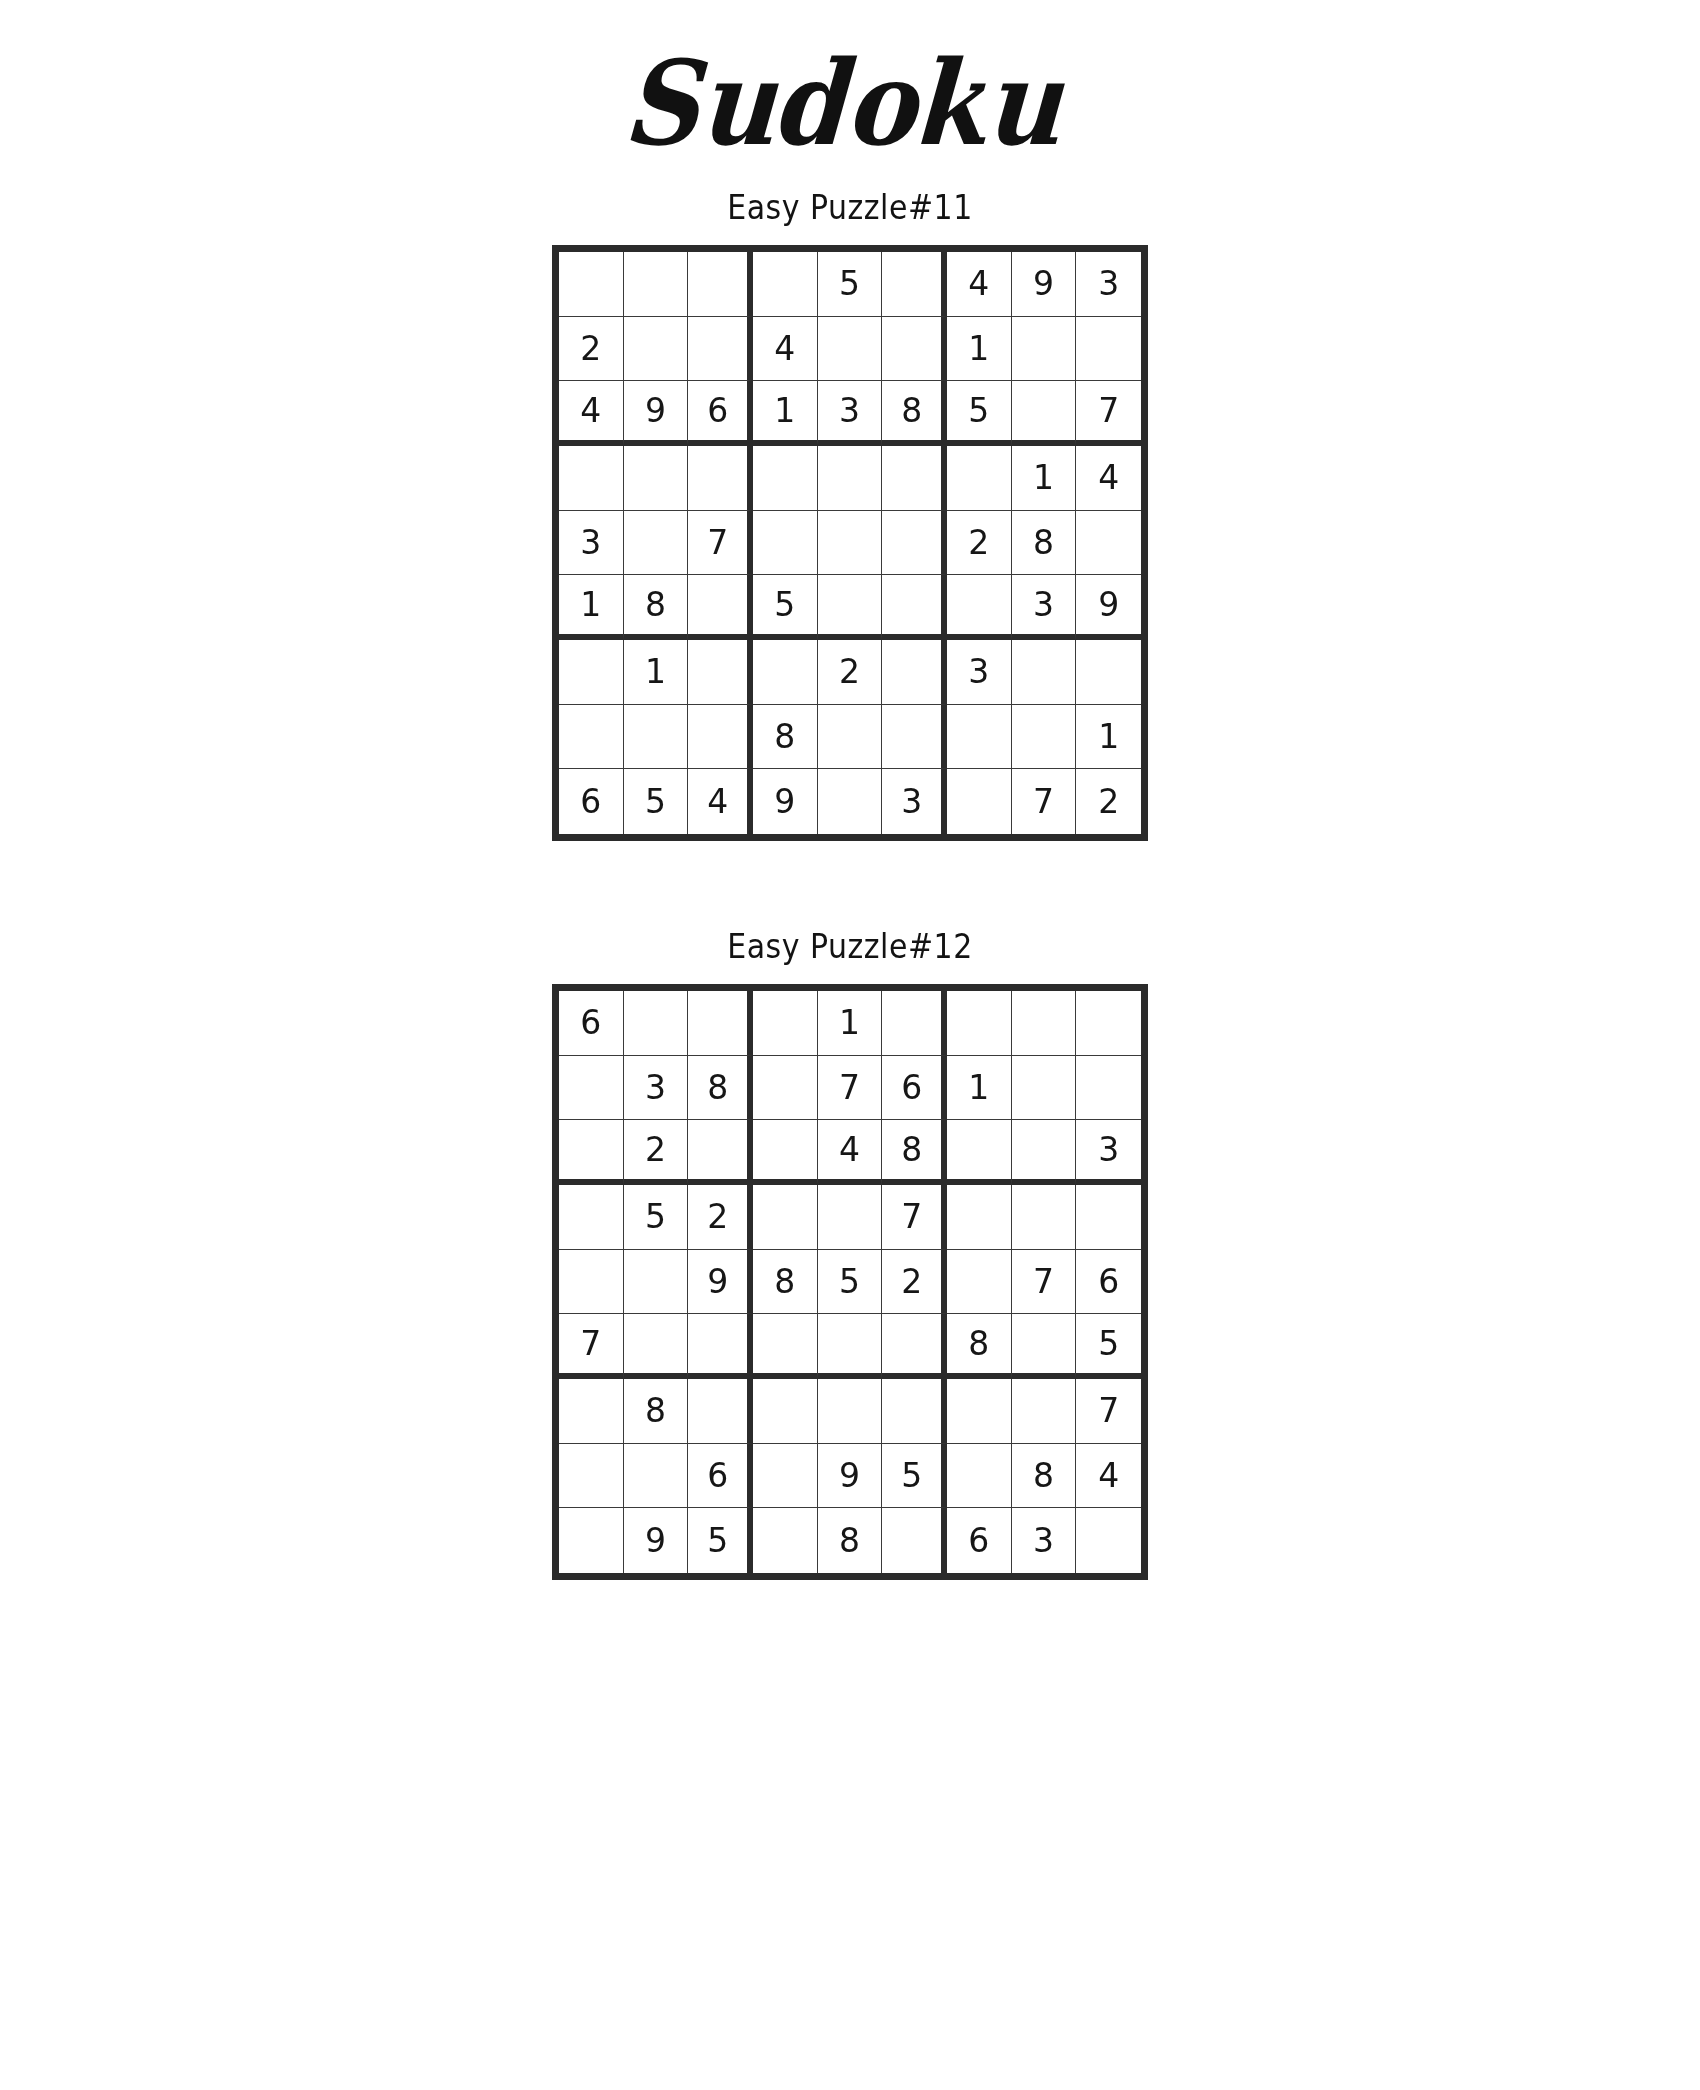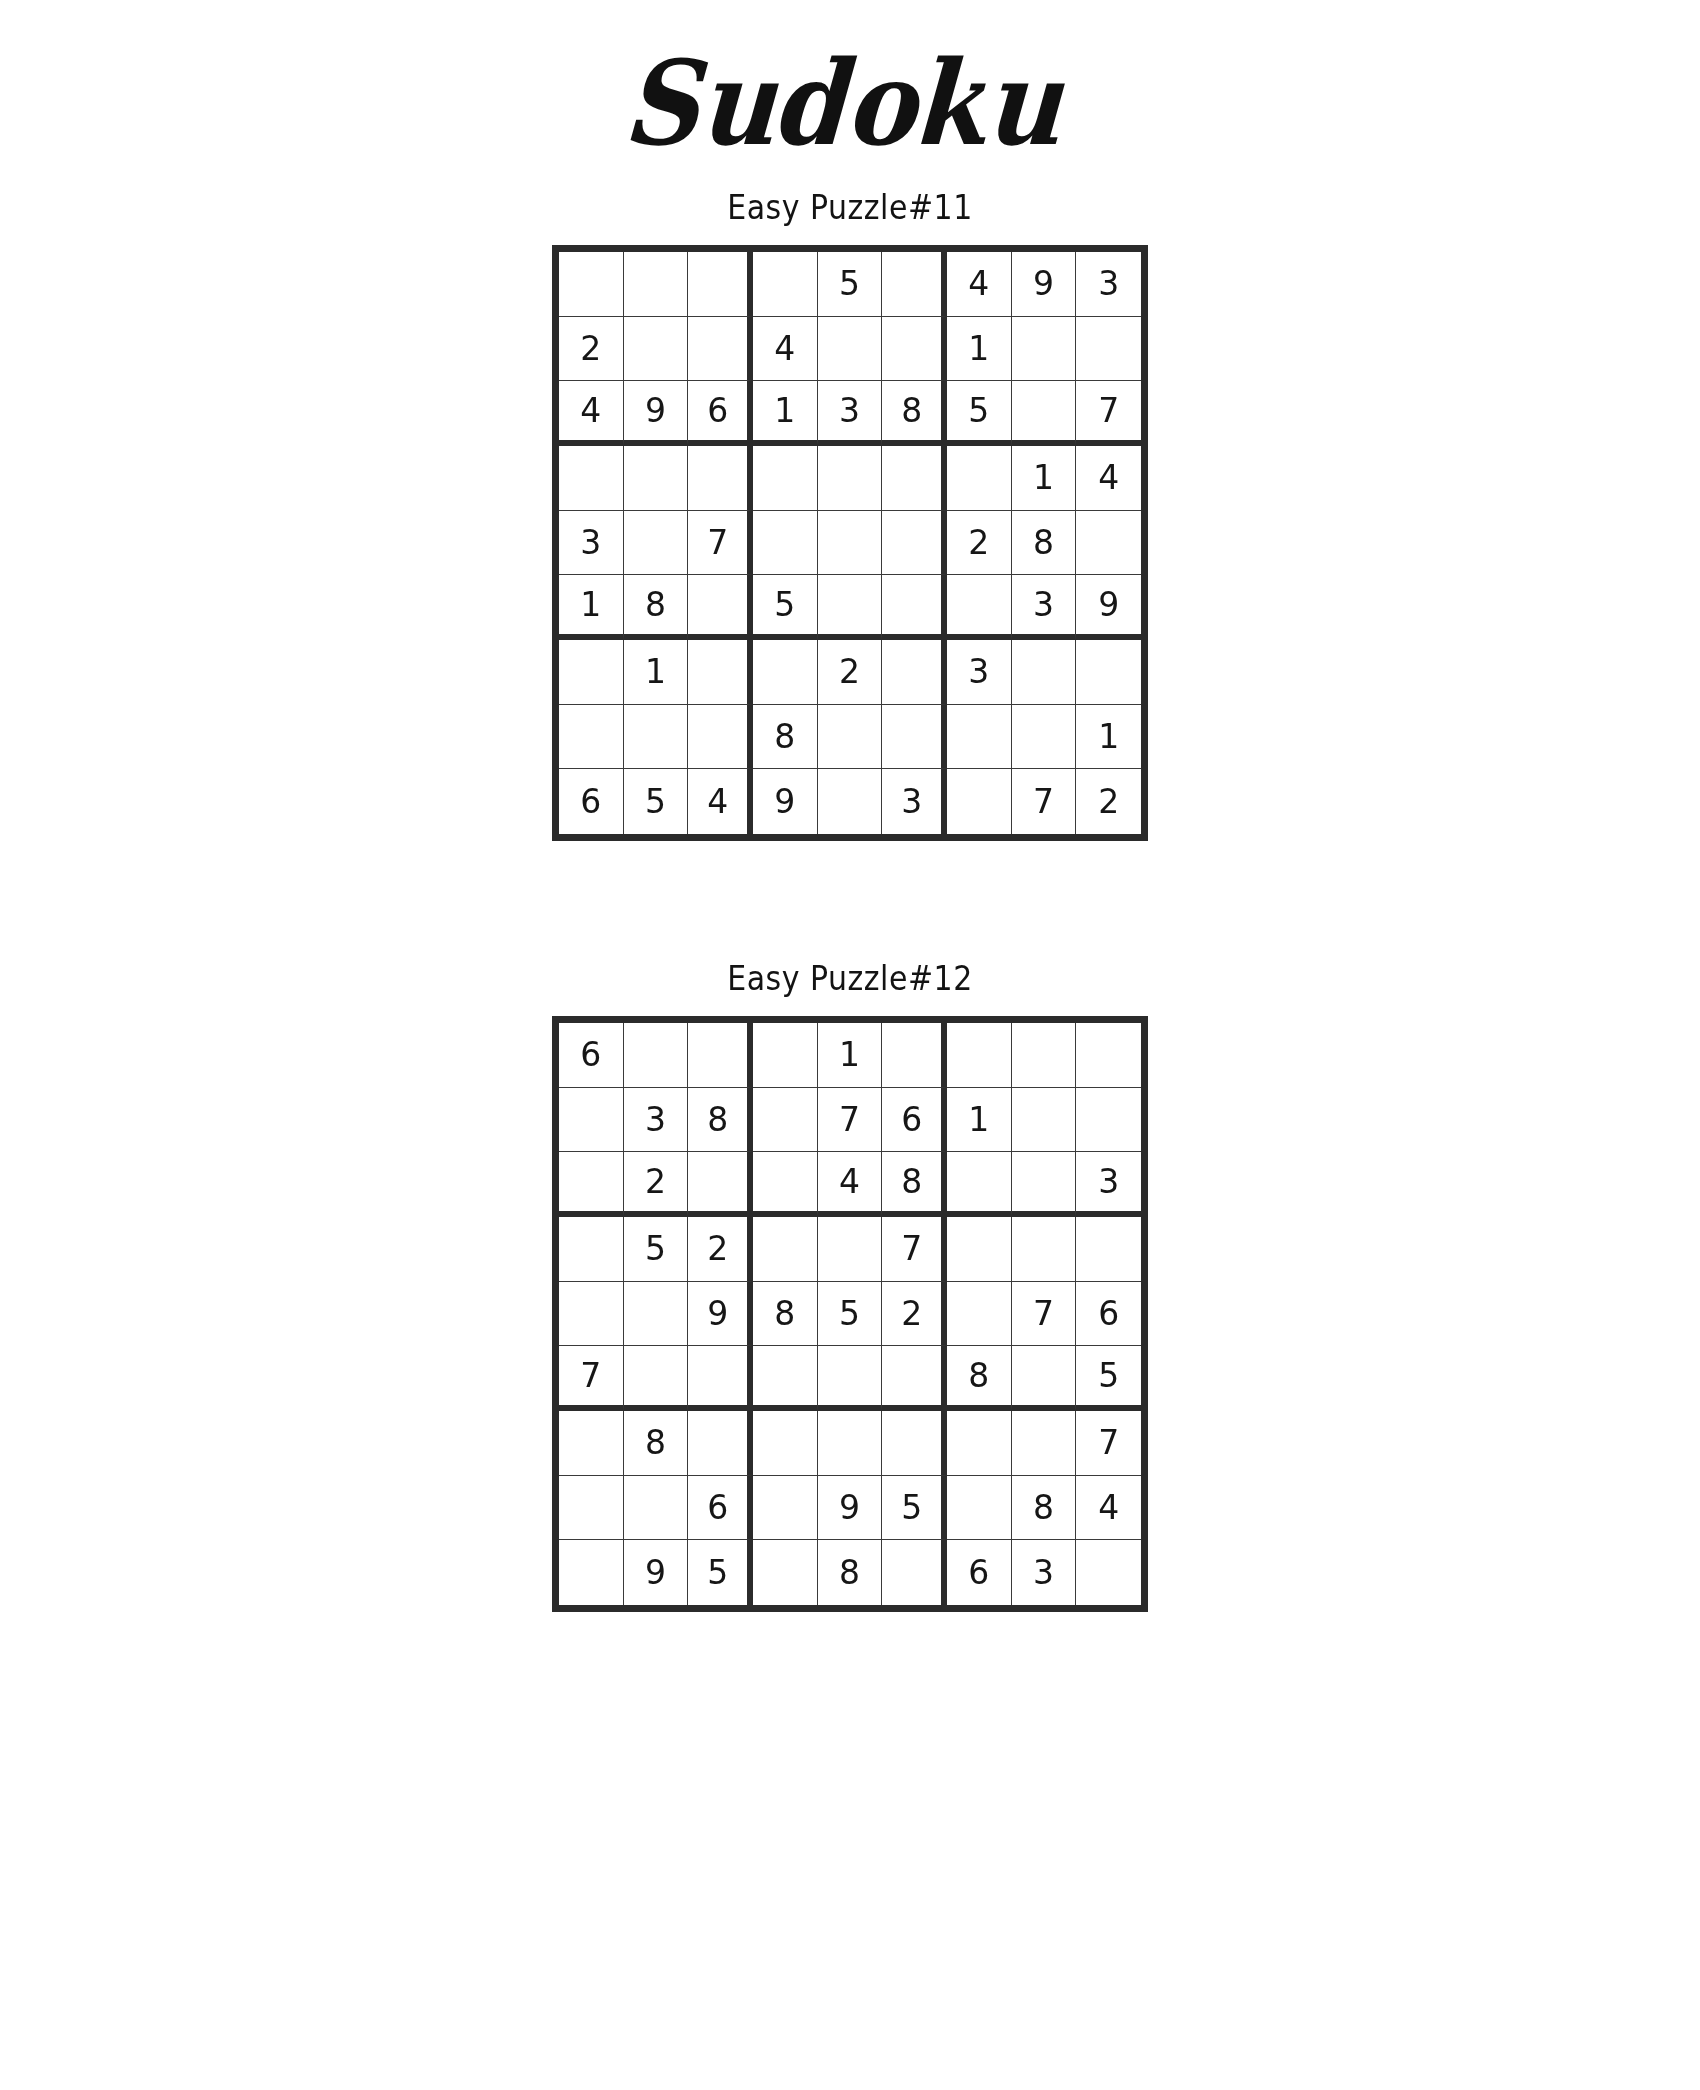--- a/index.html
+++ b/index.html
@@ -42,21 +42,21 @@
   }
 
   
   .puzzle-block {
     display: flex;
     flex-direction: column;
     align-items: center;
     justify-content: flex-end;
   }
   #puzzle-1-block { margin-top: 34px; }
-  #puzzle-2-block { margin-top: 120px; }
+  #puzzle-2-block { margin-top: 88px; }
 
   .puzzle-caption {
     font-family: "DejaVu Sans", sans-serif;
     font-size: 30px;
     font-weight: 400;
     letter-spacing: 0.5px;
     color: #131313;
     margin-bottom: 20px;
     transform: scaleY(1.12);
     user-select: none;

